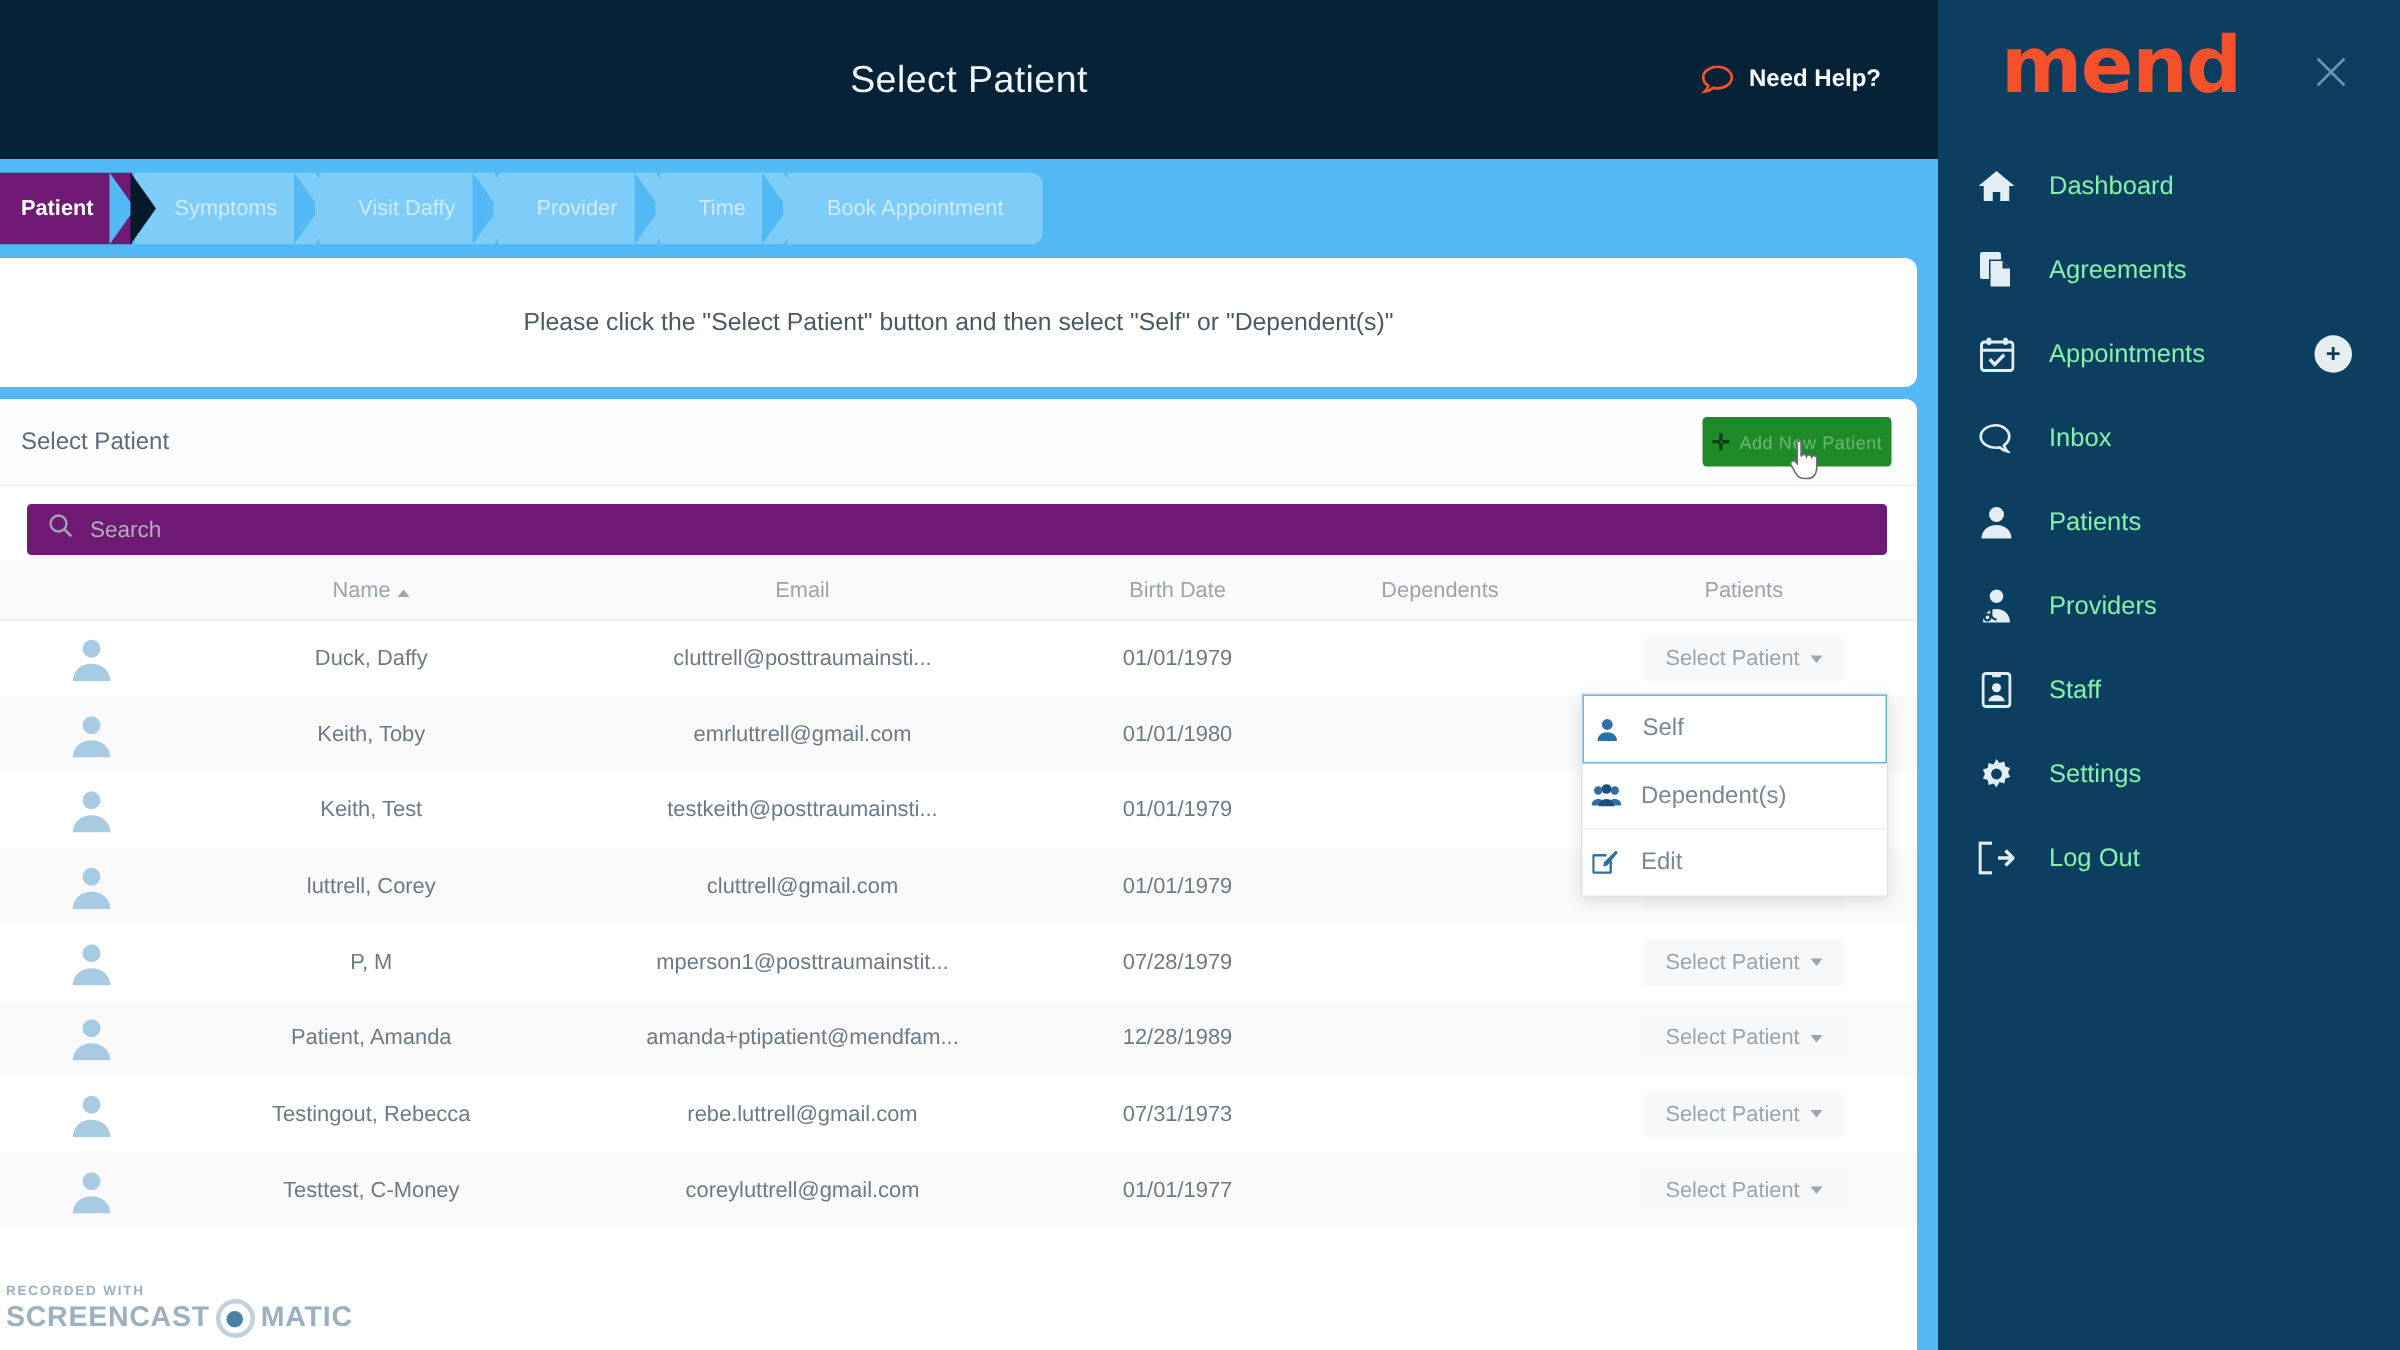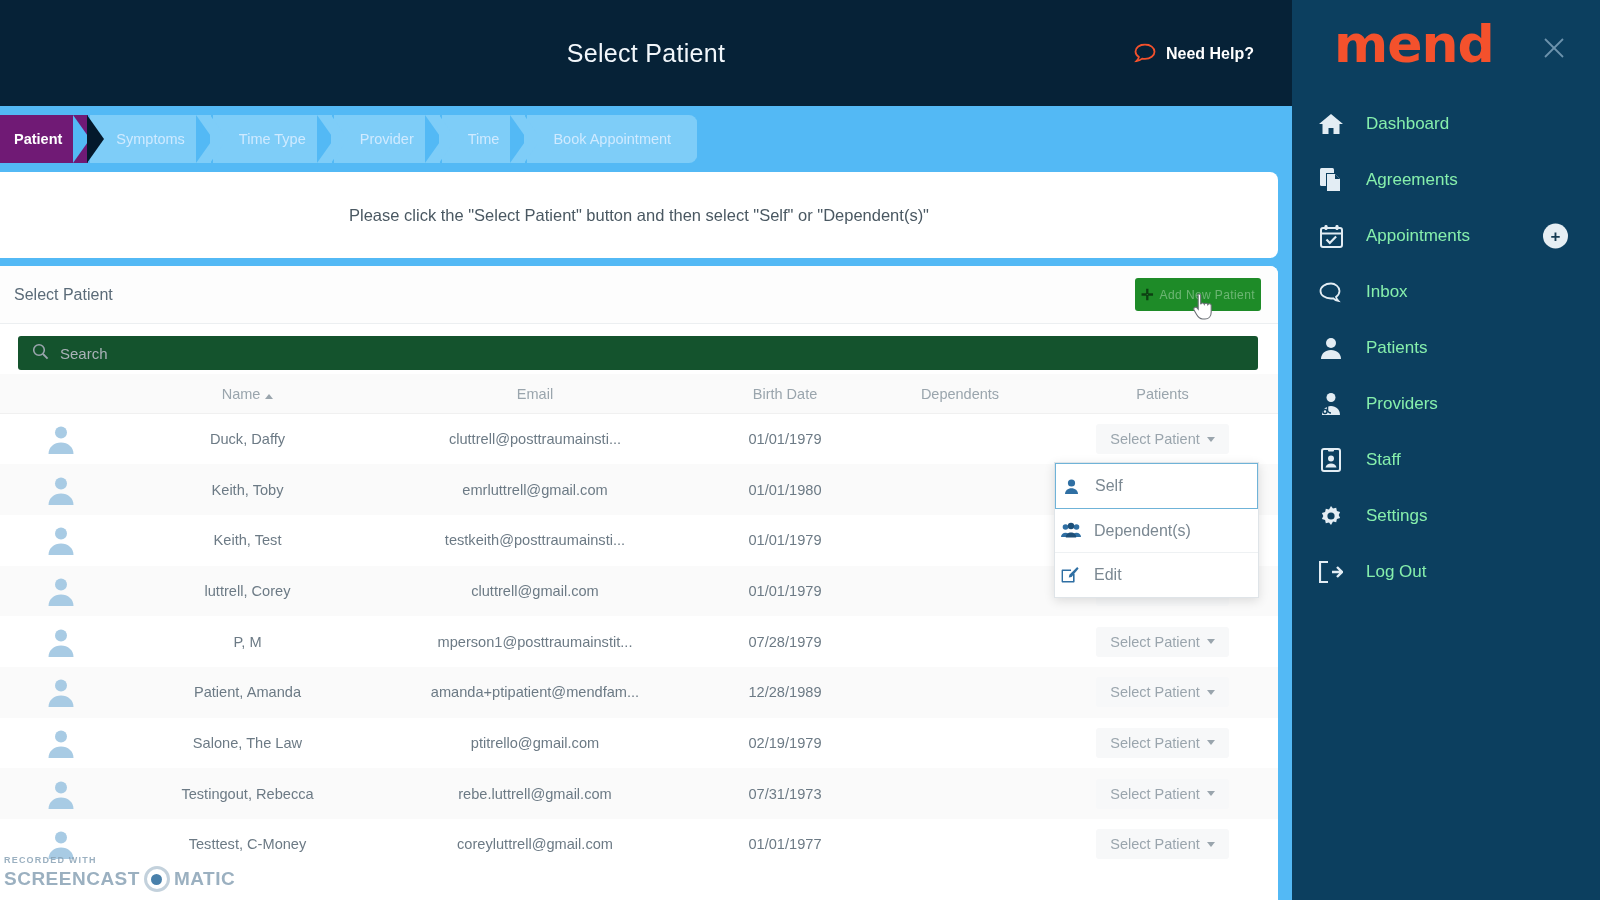--- a/index.html
+++ b/index.html
@@ -117,21 +117,21 @@
 
   
   .cursor {
     position: absolute; left: 1191px; top: 291px;
     width: 26px; height: 32px; pointer-events: none; z-index: 60;
   }
 
   
   .search-row { padding: 12px 18px 4px 18px; }
   .search-box {
-    height: 34px; background: #14532d; border-radius: 3px;
+    height: 34px; background: #701a75; border-radius: 3px;
     display: flex; align-items: center; gap: 11px; padding: 0 14px;
     width: 1240px;
   }
   .search-ph { color: #aab2b8; font-size: 15px; }
 
   
   table { width: 100%; border-collapse: collapse; table-layout: fixed; }
   thead th {
     font-size: 14.5px; color: #9aa5ad; font-weight: 400;
     padding: 12px 0 11px 0; text-align: center;
@@ -245,21 +245,21 @@
 
     <div class="crumb-strip">
       <div class="crumbs">
         <div class="crumb active">
           <span>Patient</span>
         </div>
         <div class="crumb">
           <span>Symptoms</span>
         </div>
         <div class="crumb">
-          <span>Time Type</span>
+          <span>Visit Daffy</span>
         </div>
         <div class="crumb">
           <span>Provider</span>
         </div>
         <div class="crumb">
           <span>Time</span>
         </div>
         <div class="crumb">
           <span>Book Appointment</span>
         </div>
@@ -388,34 +388,20 @@
               <td><button class="sel-btn">
                   <span>Select Patient</span>
                   <i class="caret"></i>
                 </button></td>
             </tr>
             <tr>
               <td class="avatar-cell"><svg class="avatar" viewBox="0 0 30 30">
                   <circle cx="15" cy="8.5" r="6" fill="#a8cbe4"></circle>
                   <path d="M2.5 30c0-7 5.6-11.5 12.5-11.5S27.5 23 27.5 30z" fill="#a8cbe4"></path>
                 </svg></td>
-              <td>Salone, The Law</td>
-              <td>ptitrello@gmail.com</td>
-              <td>02/19/1979</td>
-              <td></td>
-              <td><button class="sel-btn">
-                  <span>Select Patient</span>
-                  <i class="caret"></i>
-                </button></td>
-            </tr>
-            <tr>
-              <td class="avatar-cell"><svg class="avatar" viewBox="0 0 30 30">
-                  <circle cx="15" cy="8.5" r="6" fill="#a8cbe4"></circle>
-                  <path d="M2.5 30c0-7 5.6-11.5 12.5-11.5S27.5 23 27.5 30z" fill="#a8cbe4"></path>
-                </svg></td>
               <td>Testingout, Rebecca</td>
               <td>rebe.luttrell@gmail.com</td>
               <td>07/31/1973</td>
               <td></td>
               <td><button class="sel-btn">
                   <span>Select Patient</span>
                   <i class="caret"></i>
                 </button></td>
             </tr>
             <tr>

